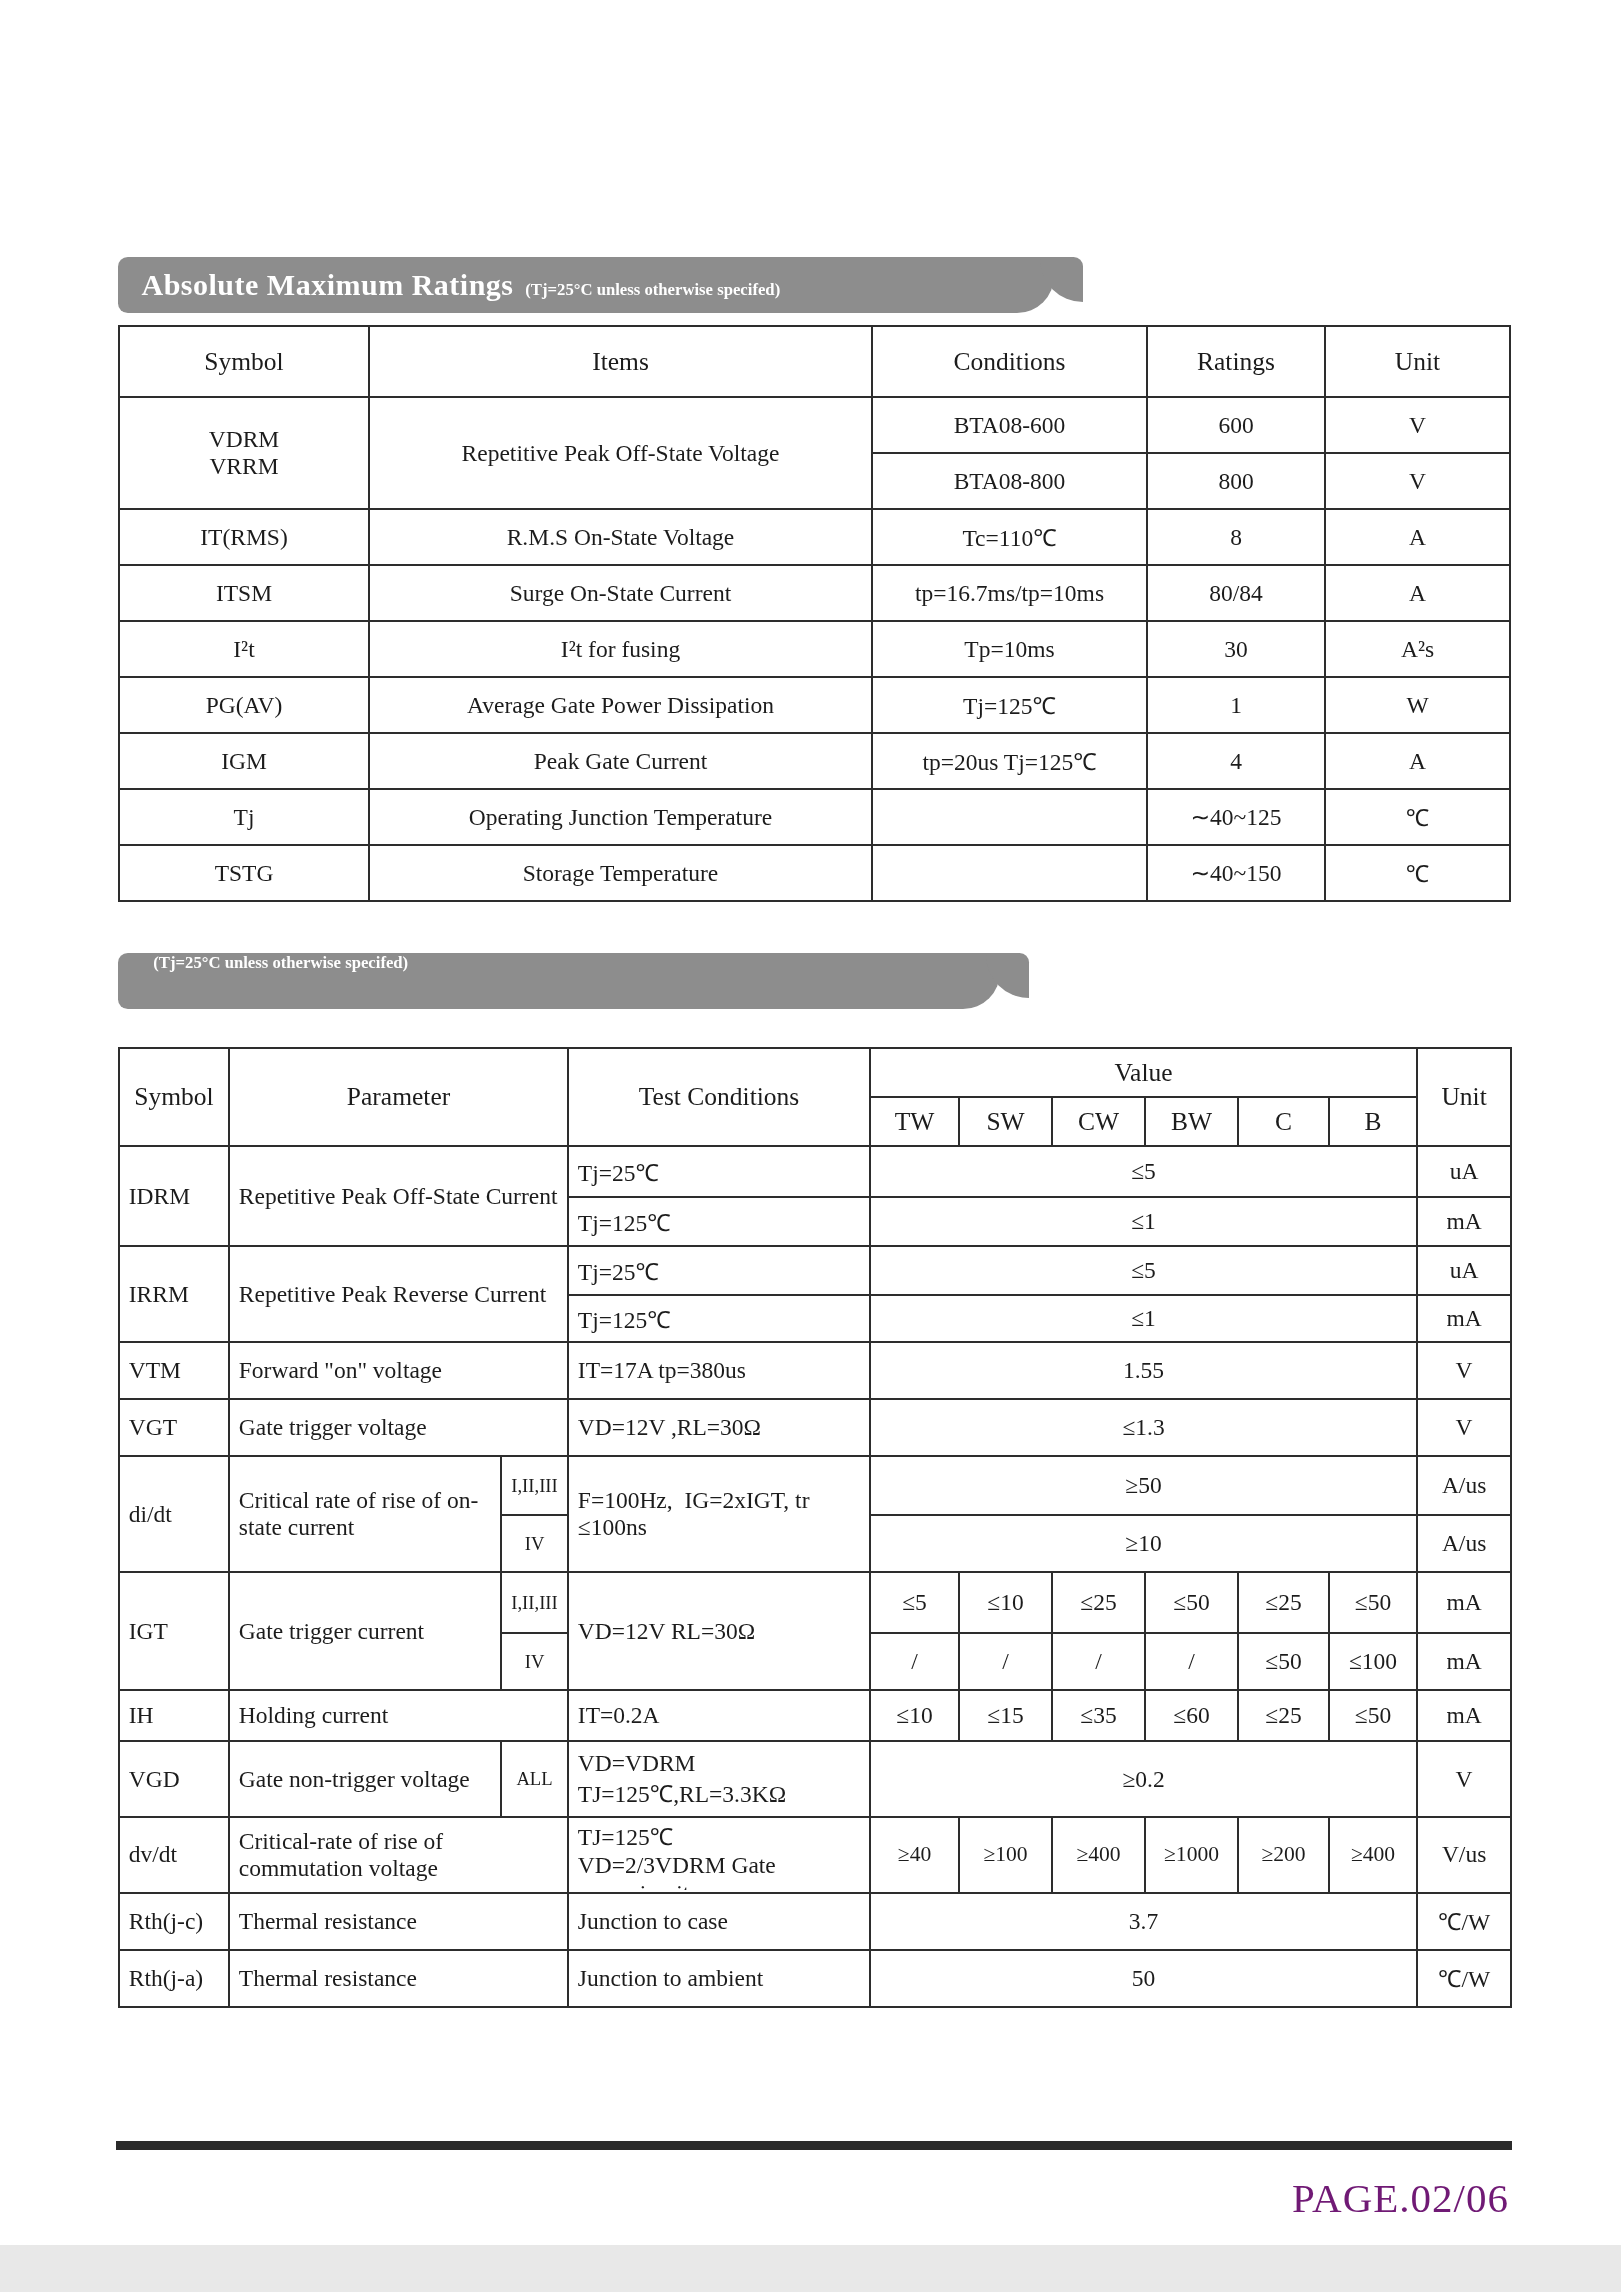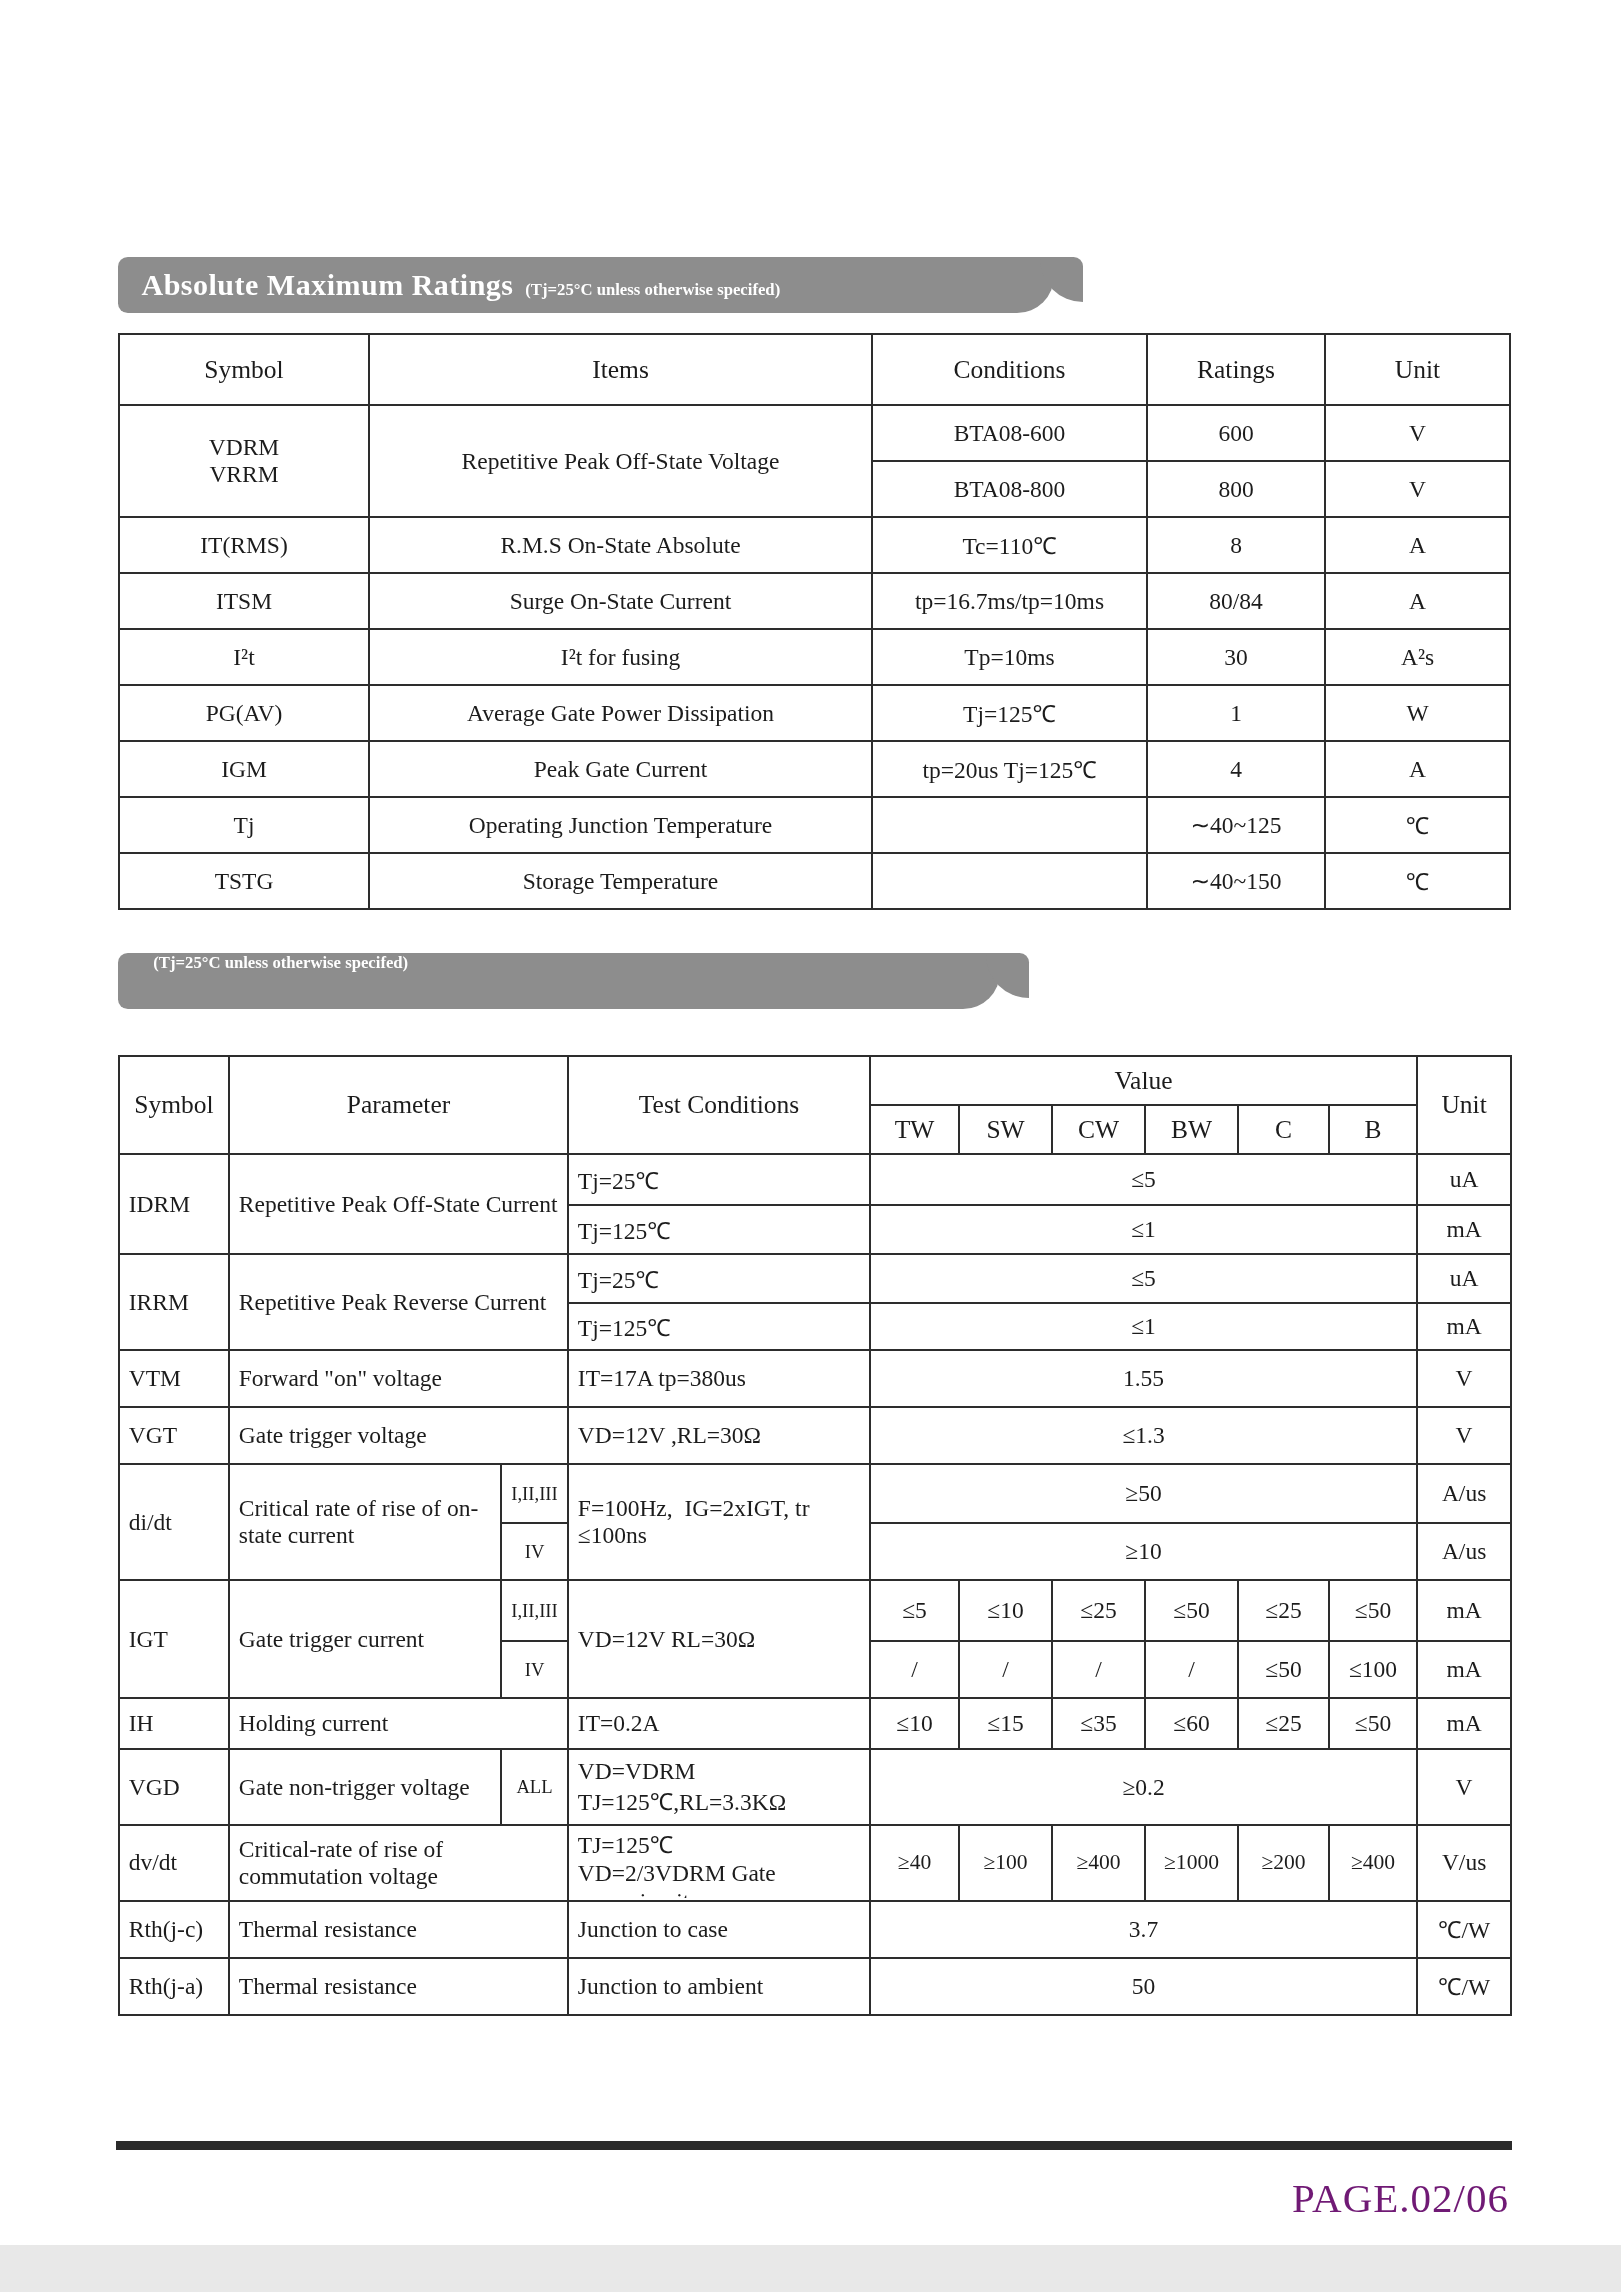--- a/index.html
+++ b/index.html
@@ -32,21 +32,21 @@
   tr.grp > td{border-top:2.9px solid #2d2d2d;}
   tr.sub > td{border-top:1px solid #2d2d2d;}
   td.l{text-align:left;padding-left:8.8px;}
   td.hd{font-size:25.5px;}
   td.quad{font-size:18.6px;padding:8px 2px;}
   td.small{font-size:21.6px;}
   .pre{white-space:pre-wrap;}
   .clip{height:10.8px;overflow:hidden;line-height:29px;}
   #t1-wrap{position:absolute;left:118px;top:325px;width:1392px;}
   #t2-wrap{position:absolute;left:118px;top:1047px;width:1392px;}
-  #t1,#t2{width:1392px;margin-top:8px;}
+  #t1,#t2{width:1392px;}
   
   #footer-rule{position:absolute;left:116px;top:2141px;width:1396px;height:8.8px;background:#2b2b2b;}
   #footer-page{
     position:absolute;right:112px;top:2174px;font-size:41px;color:#701a75;
     letter-spacing:1px;
   }
 </style>
 </head>
 <body>
 
@@ -84,21 +84,21 @@
         <td>600</td>
         <td>V</td>
       </tr>
       <tr class="sub" style="height:56px">
         <td>BTA08-800</td>
         <td>800</td>
         <td>V</td>
       </tr>
       <tr class="grp" style="height:56px">
         <td>IT(RMS)</td>
-        <td>R.M.S On-State Absolute</td>
+        <td>R.M.S On-State Voltage</td>
         <td>Tc=110℃</td>
         <td>8</td>
         <td>A</td>
       </tr>
       <tr class="grp" style="height:56px">
         <td>ITSM</td>
         <td>Surge On-State Current</td>
         <td>tp=16.7ms/tp=10ms</td>
         <td>80/84</td>
         <td>A</td>

